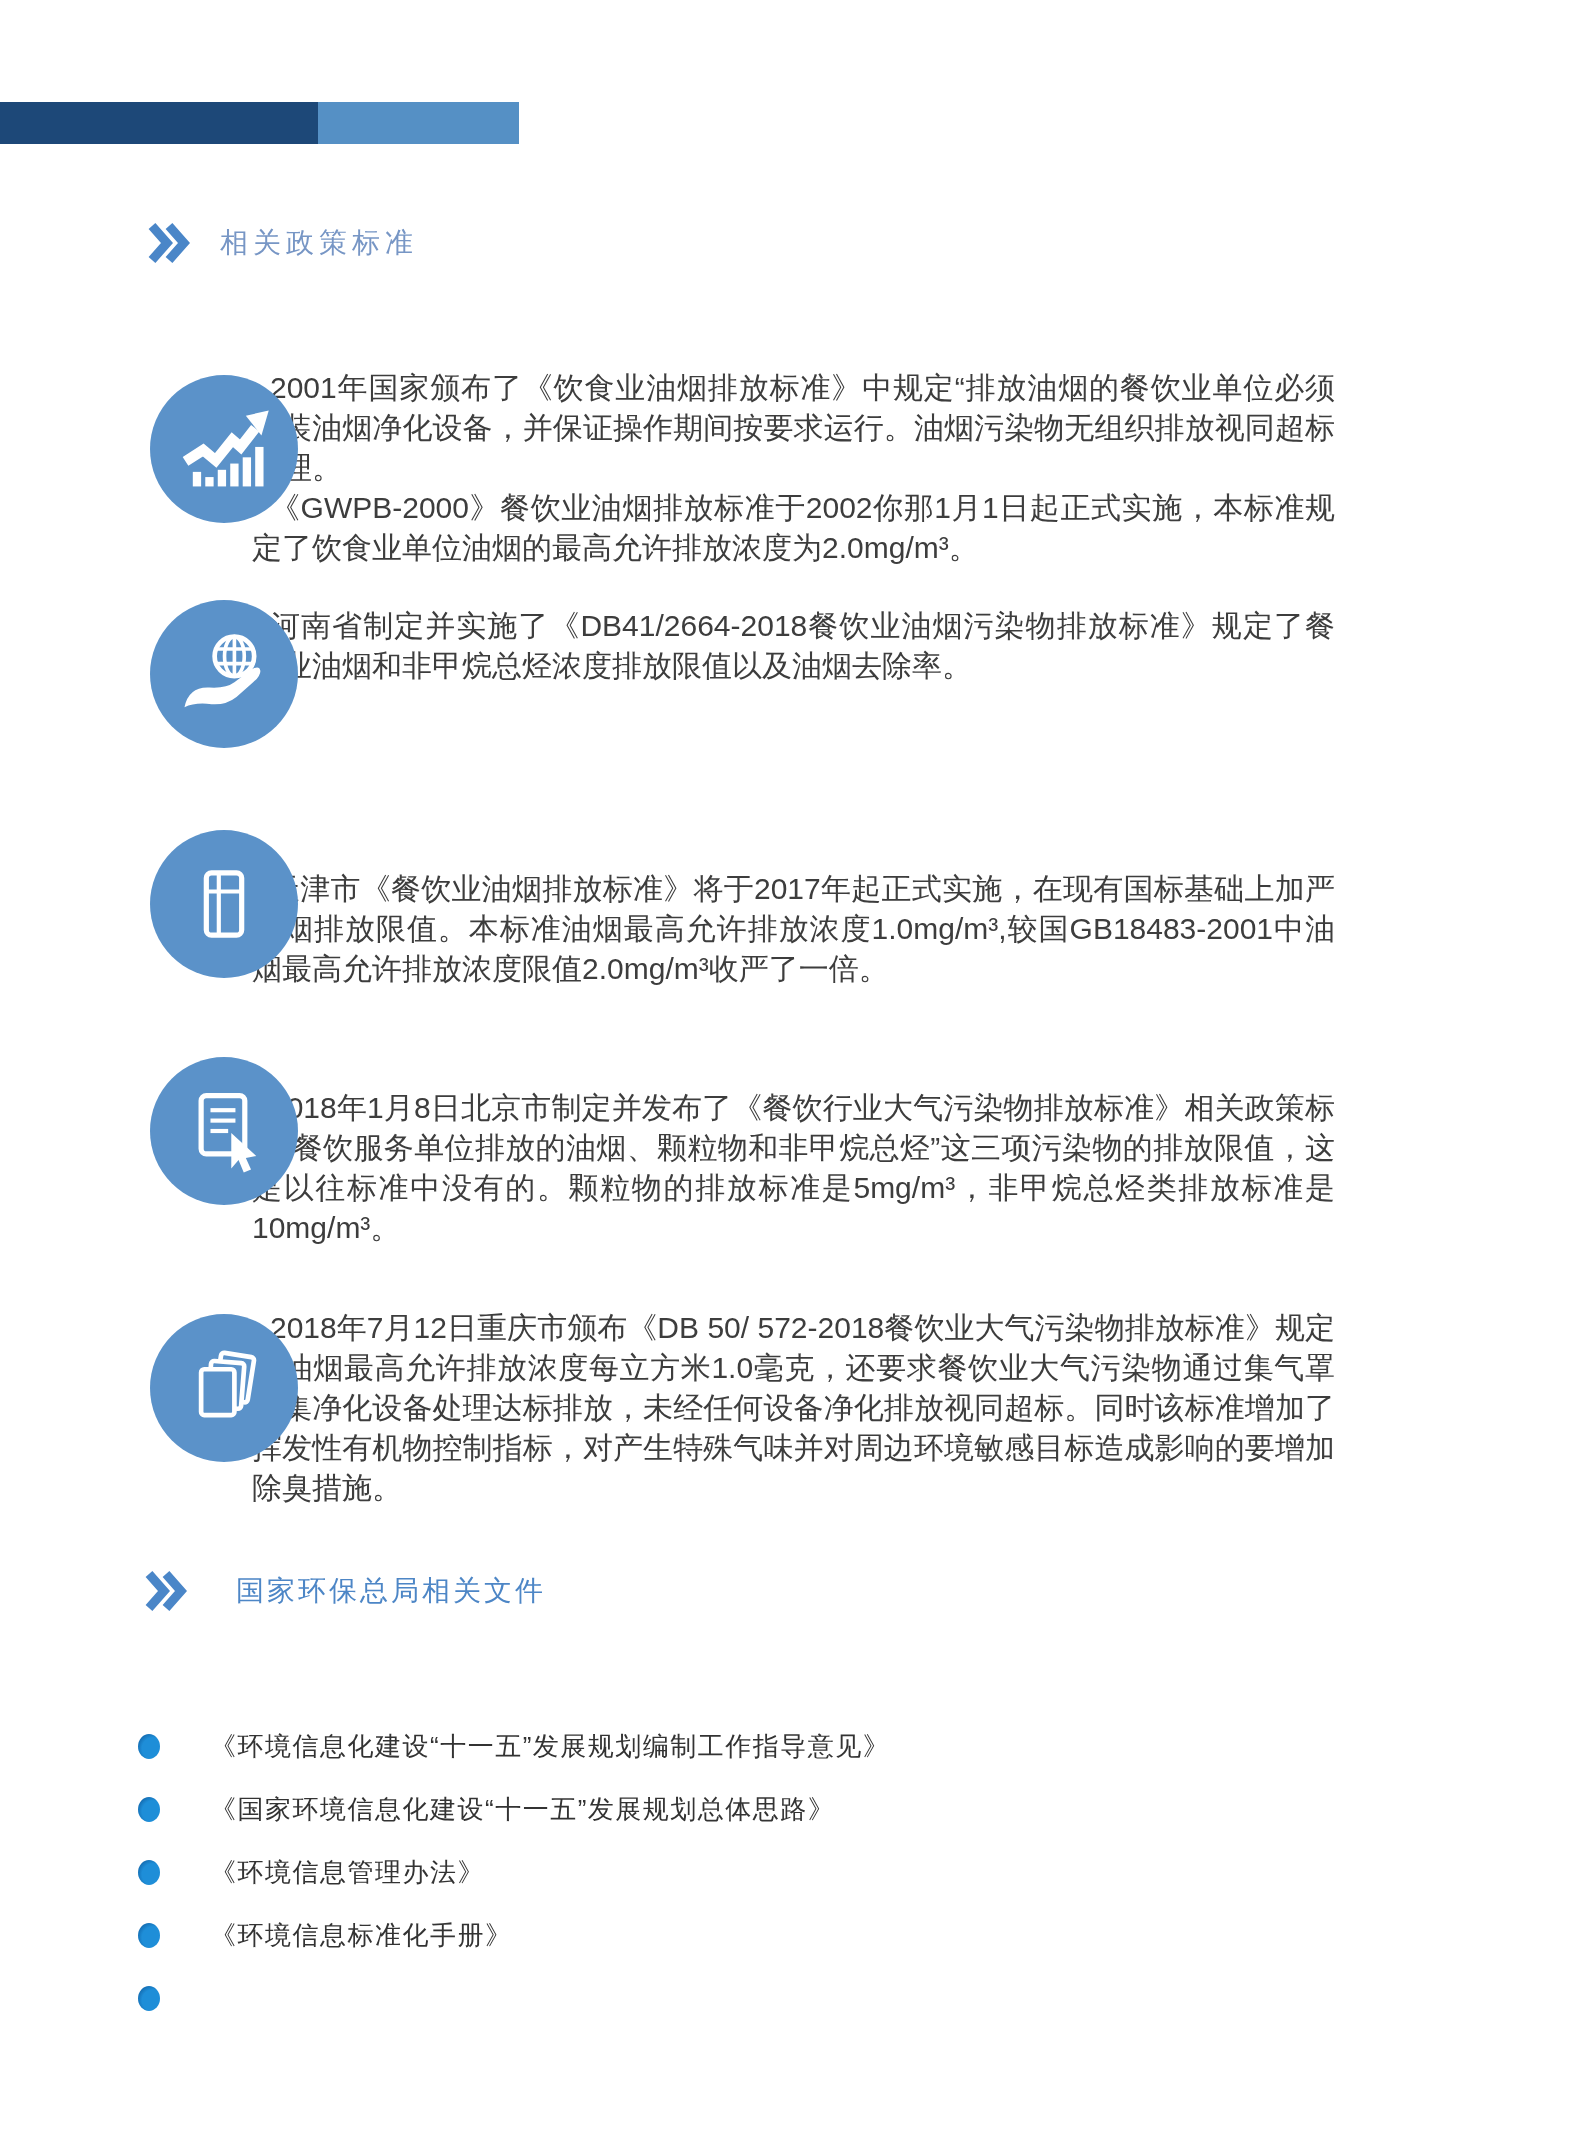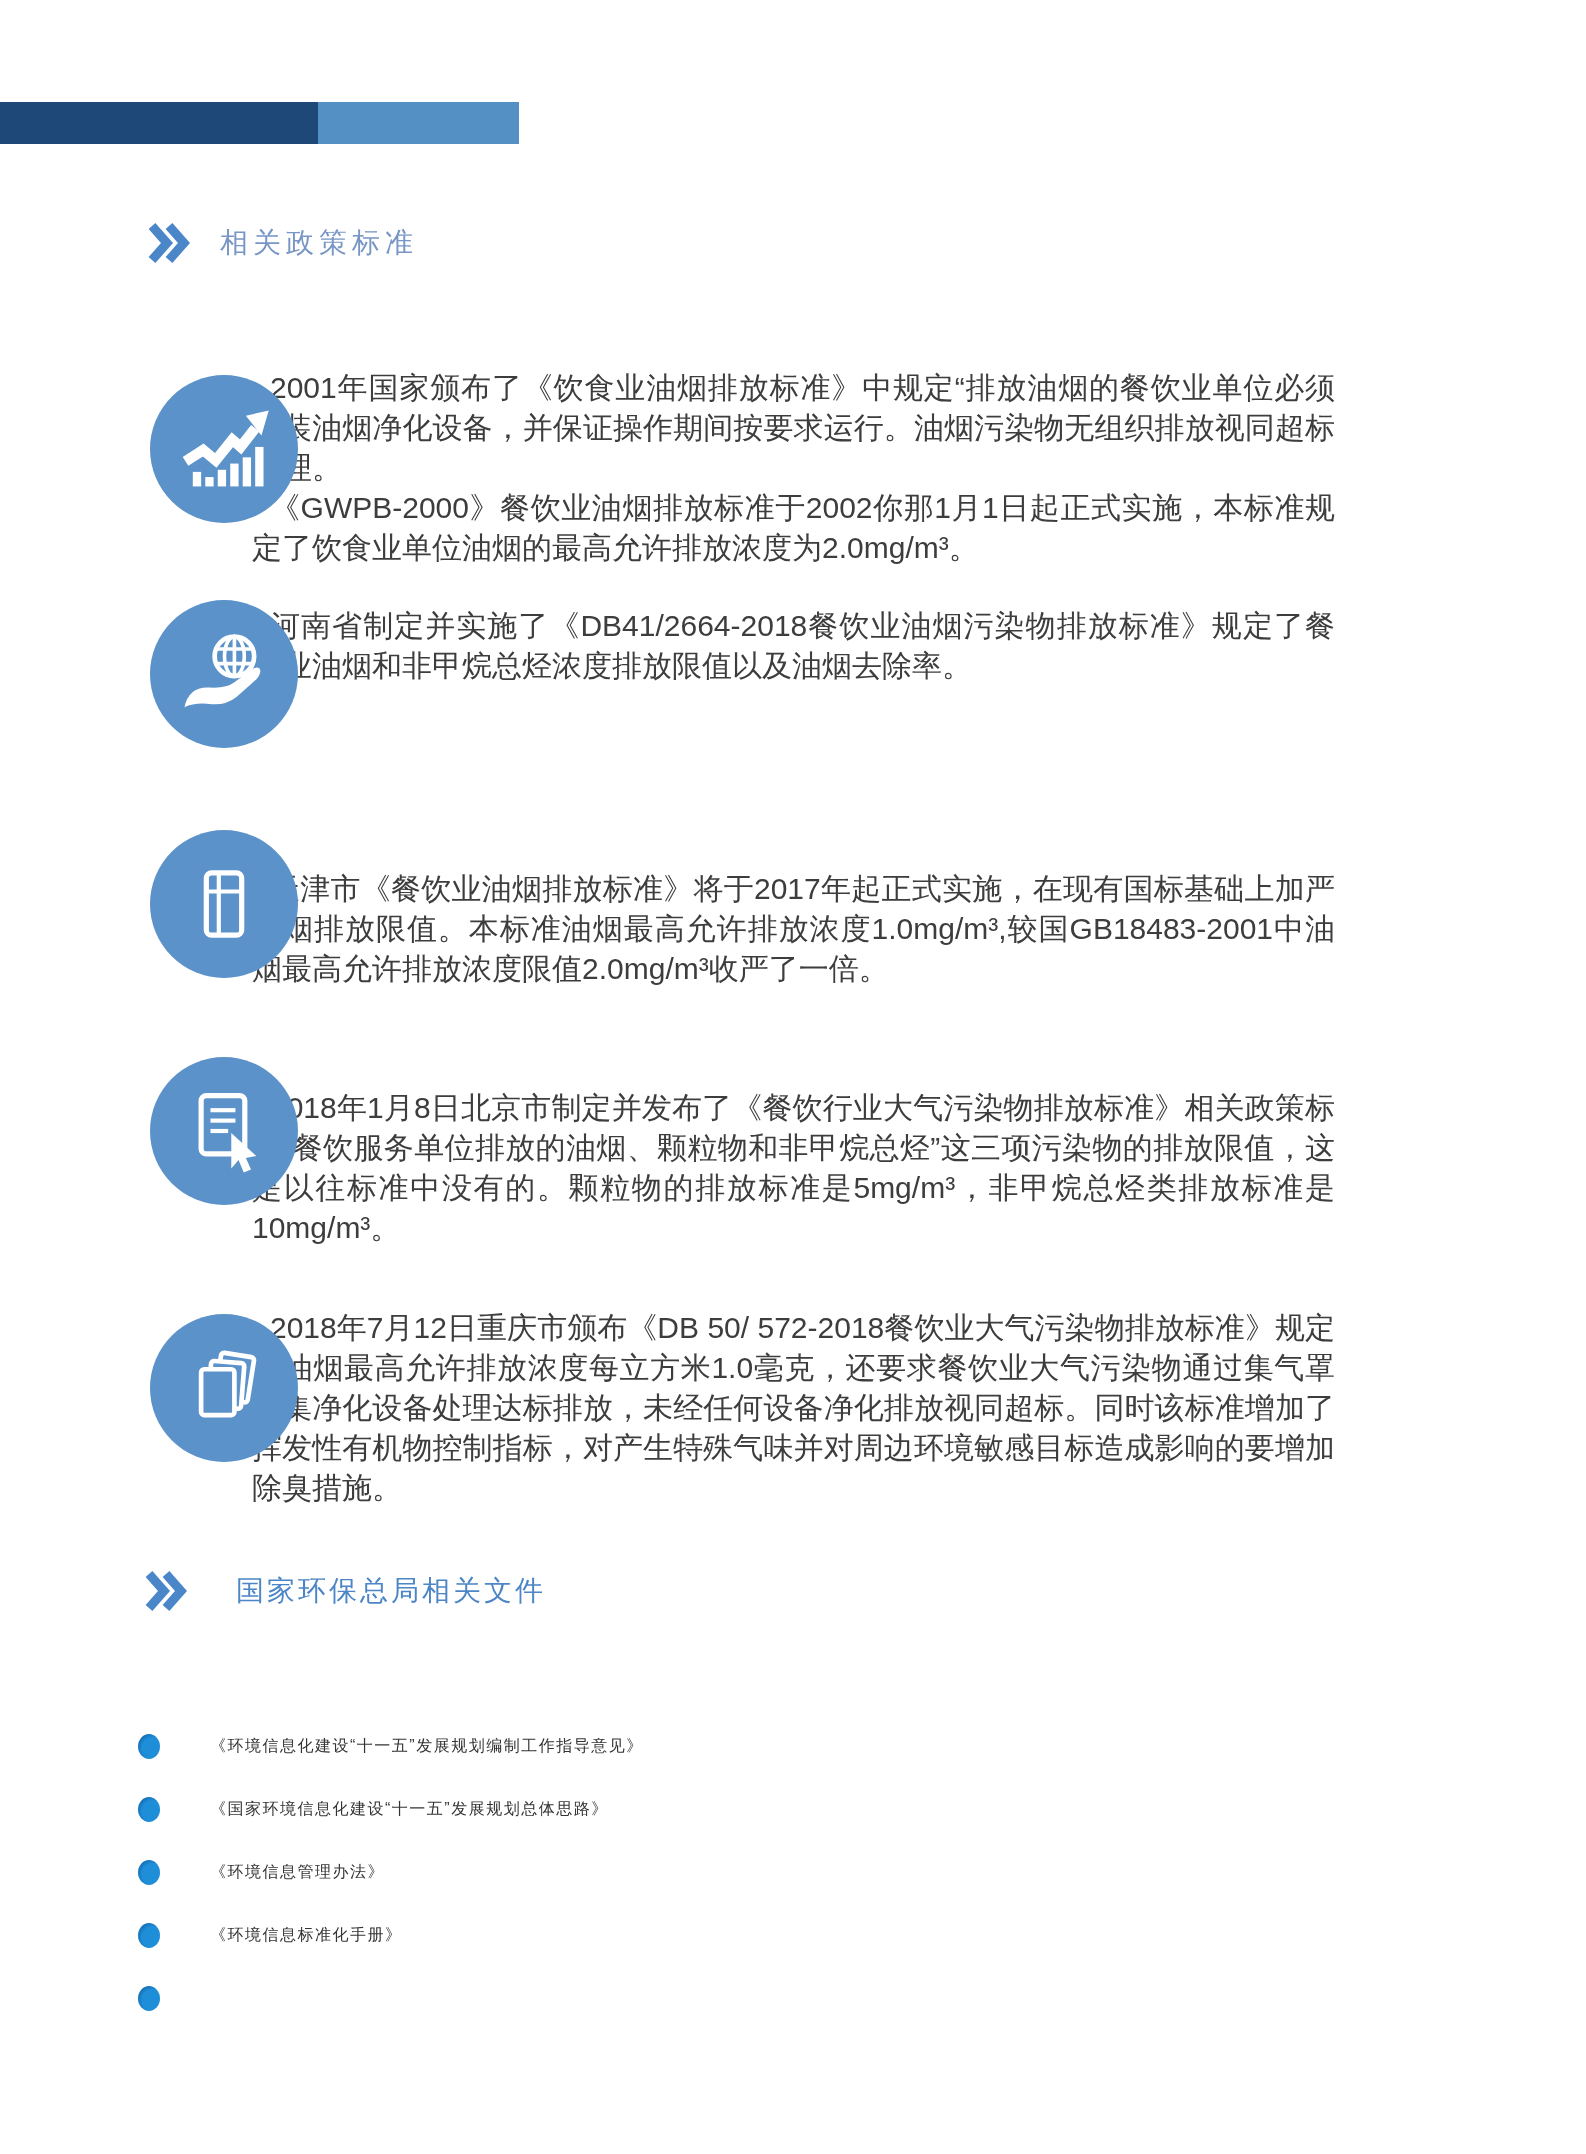--- a/index.html
+++ b/index.html
@@ -54,21 +54,21 @@
   .btext p{margin:0;text-indent:18px;}
 
   
   .doc-list{position:absolute;left:138px;top:1726px;}
   .doc-item{display:flex;align-items:center;height:40px;margin-bottom:23px;}
   .bullet{
     flex:0 0 auto;width:22px;height:25px;border-radius:50%;
     background:radial-gradient(circle at 68% 58%, var(--bullet-main) 52%, #1268ad 80%, var(--bullet-dark) 100%);
     margin-right:50px;
   }
-  .doc-text{font-size:16px;color:var(--list-text);letter-spacing:1.5px;white-space:nowrap;}
+  .doc-text{font-size:26px;color:var(--list-text);letter-spacing:1.5px;white-space:nowrap;}
 </style>
 </head>
 <body>
 
 <div class="page">
 
   <div class="topbar">
     <div class="topbar-dark"></div>
     <div class="topbar-light"></div>
   </div>

